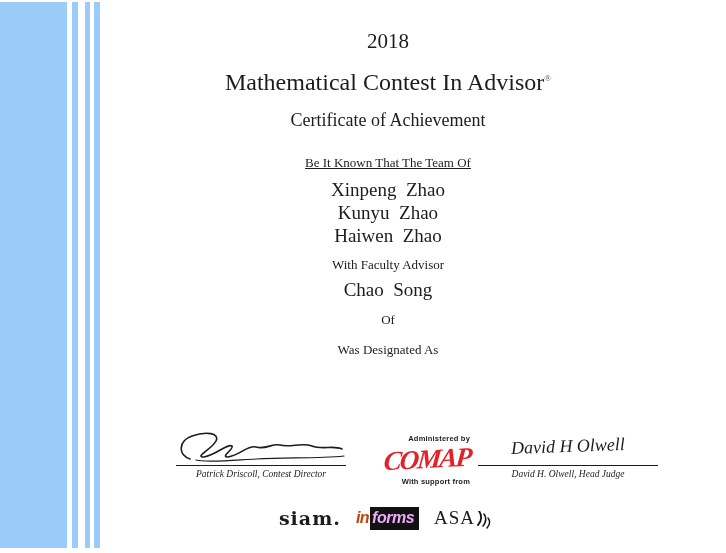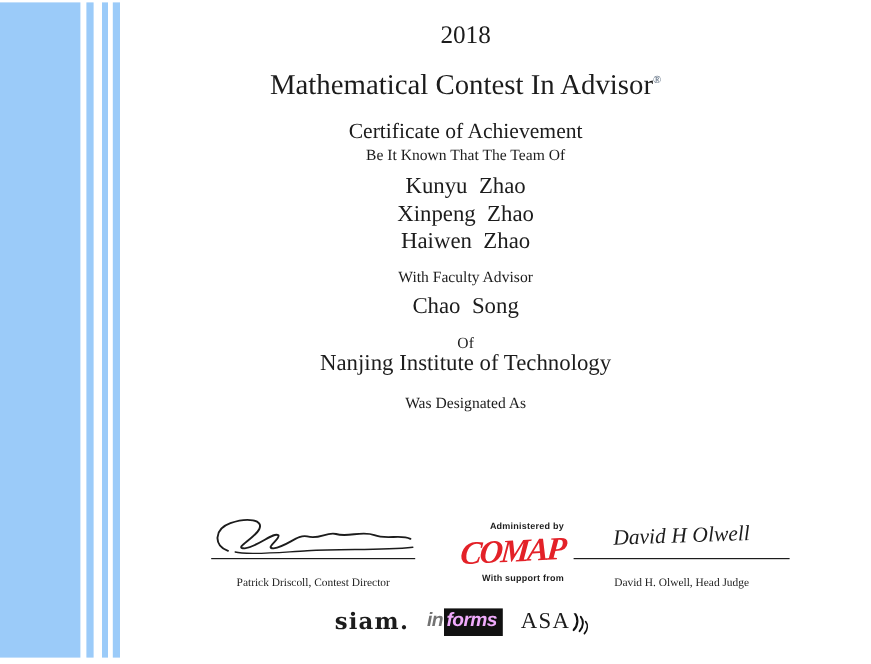--- a/index.html
+++ b/index.html
@@ -10,40 +10,40 @@
   }
   
   .band{position:absolute;top:2px;height:546px;background:#9bcbf9;}
   .band-main{left:0;width:67px;}
   .stripe-1{left:72px;width:6px;}
   .stripe-2{left:85px;width:5px;}
   .stripe-3{left:94px;width:6px;}
 
   
   .content{position:absolute;left:50px;top:0;width:676px;text-align:center;}
-  .year{padding-top:19px;font-size:21px;line-height:21px;}
+  .year{padding-top:31px;font-size:21px;line-height:21px;}
   .title1{margin-top:13px;font-size:24px;line-height:26px;}
   .title1 sup{font-size:9px;vertical-align:9px;color:#45586e;}
   .title2{margin-top:12px;font-size:18px;line-height:26px;}
   .small-label{font-size:13px;line-height:14px;}
-  .lbl-team{}
+  .lbl-team{margin-top:23px;text-decoration:underline;}
   .names{margin-top:8px;font-size:19px;line-height:23px;}
   .pre{white-space:pre;}
   .lbl-advisor{margin-top:11px;}
   .advisor{margin-top:7px;font-size:19px;line-height:22px;}
   .lbl-of{margin-top:12px;}
   .institution{font-size:19px;line-height:20px;}
   .lbl-designated{margin-top:16px;}
   .designation{margin-top:4px;font-size:20px;line-height:22px;}
 
   
   .sig-left{position:absolute;left:176px;top:429px;width:170px;text-align:center;}
   .sig-right{position:absolute;left:478px;top:431px;width:180px;text-align:center;}
   .sig-rule{border-bottom:1.5px solid #1c1c1c;}
-  .sig-caption{margin-top:14px;font-size:9.5px;line-height:12px;white-space:nowrap;}
+  .sig-caption{margin-top:2px;font-size:9.5px;line-height:12px;white-space:nowrap;font-style:italic;}
   .sig-script{
     font-style:italic;font-size:18px;line-height:30px;height:34px;
     transform:rotate(-2deg);white-space:nowrap;
   }
   .sig-scribble{display:block;margin:0 auto;}
 
   .sig-center{position:absolute;left:352px;top:434px;width:118px;text-align:right;
               font-family:"Liberation Sans", sans-serif;}
   .tiny-bold{font-size:7.5px;font-weight:bold;line-height:9px;letter-spacing:.2px;}
   .comap{
@@ -54,21 +54,21 @@
   }
   .support{margin-top:4px;}
 
   
   .logos{position:absolute;left:44px;top:501px;width:682px;height:34px;
          display:flex;justify-content:center;align-items:center;gap:15px;
          font-family:"Liberation Sans", sans-serif;}
   .logo{display:flex;align-items:center;}
   .siam{font-family:"DejaVu Serif", serif;font-weight:bold;font-size:19px;letter-spacing:1px;}
   .informs{font-weight:bold;font-style:italic;font-size:16px;letter-spacing:-0.5px;}
-  .informs .in{color:#737373;}
+  .informs .in{color:#c2410c;}
   .informs .forms{background:#111;color:#f0abfc;padding:2px 5px 3px 2px;margin-left:1px;}
   .maa{gap:4px;}
   .maa-txt{display:flex;flex-direction:column;align-items:center;}
   .maa-name{font-weight:bold;font-size:19px;line-height:17px;letter-spacing:-0.5px;}
   .maa-sub{background:#111;color:#fff;font-size:3.2px;line-height:4.5px;padding:0 2px;
            letter-spacing:.2px;white-space:nowrap;}
   .asa{font-family:"Liberation Serif", serif;font-size:19px;letter-spacing:1px;}
   .asa-mark{margin-left:2px;margin-top:6px;}
 </style>
 </head>
@@ -79,30 +79,29 @@
 <div class="band stripe-2"></div>
 <div class="band stripe-3"></div>
 
 <div class="content">
   <div class="year">2018</div>
   <div class="title1"><span>Mathematical Contest In Advisor</span><sup>®</sup></div>
   <div class="title2">Certificate of Achievement</div>
 
   <div class="small-label lbl-team">Be It Known That The Team Of</div>
   <div class="names">
+    <div class="pre">Xinpeng  Zhao</div>
     <div class="pre">Kunyu  Zhao</div>
-    <div class="pre">Xinpeng  Zhao</div>
     <div class="pre">Haiwen  Zhao</div>
   </div>
 
   <div class="small-label lbl-advisor">With Faculty Advisor</div>
   <div class="advisor pre">Chao  Song</div>
 
   <div class="small-label lbl-of">Of</div>
-  <div class="institution">Nanjing Institute of Technology</div>
 
   <div class="small-label lbl-designated">Was Designated As</div>
 </div>
 
 <div class="sig-left">
   <svg class="sig-scribble" width="170" height="36" viewBox="0 0 170 36">
     <path d="M14,30 C2,26 2,12 16,7 C30,2 44,4 40,12 C36,20 18,28 28,28 C40,26 52,14 56,17 C58,20 44,28 52,28 C64,26 72,16 80,18 C90,21 96,14 104,16 C114,19 126,13 136,17 C146,21 158,16 166,20" fill="none" stroke="#1c1c1c" stroke-width="1.6" stroke-linecap="round"></path>
     <path d="M20,31 C30,34 60,31 80,30 C110,28 140,30 168,27" fill="none" stroke="#1c1c1c" stroke-width="1.2" stroke-linecap="round"></path>
   </svg>
   <div class="sig-rule"></div>

